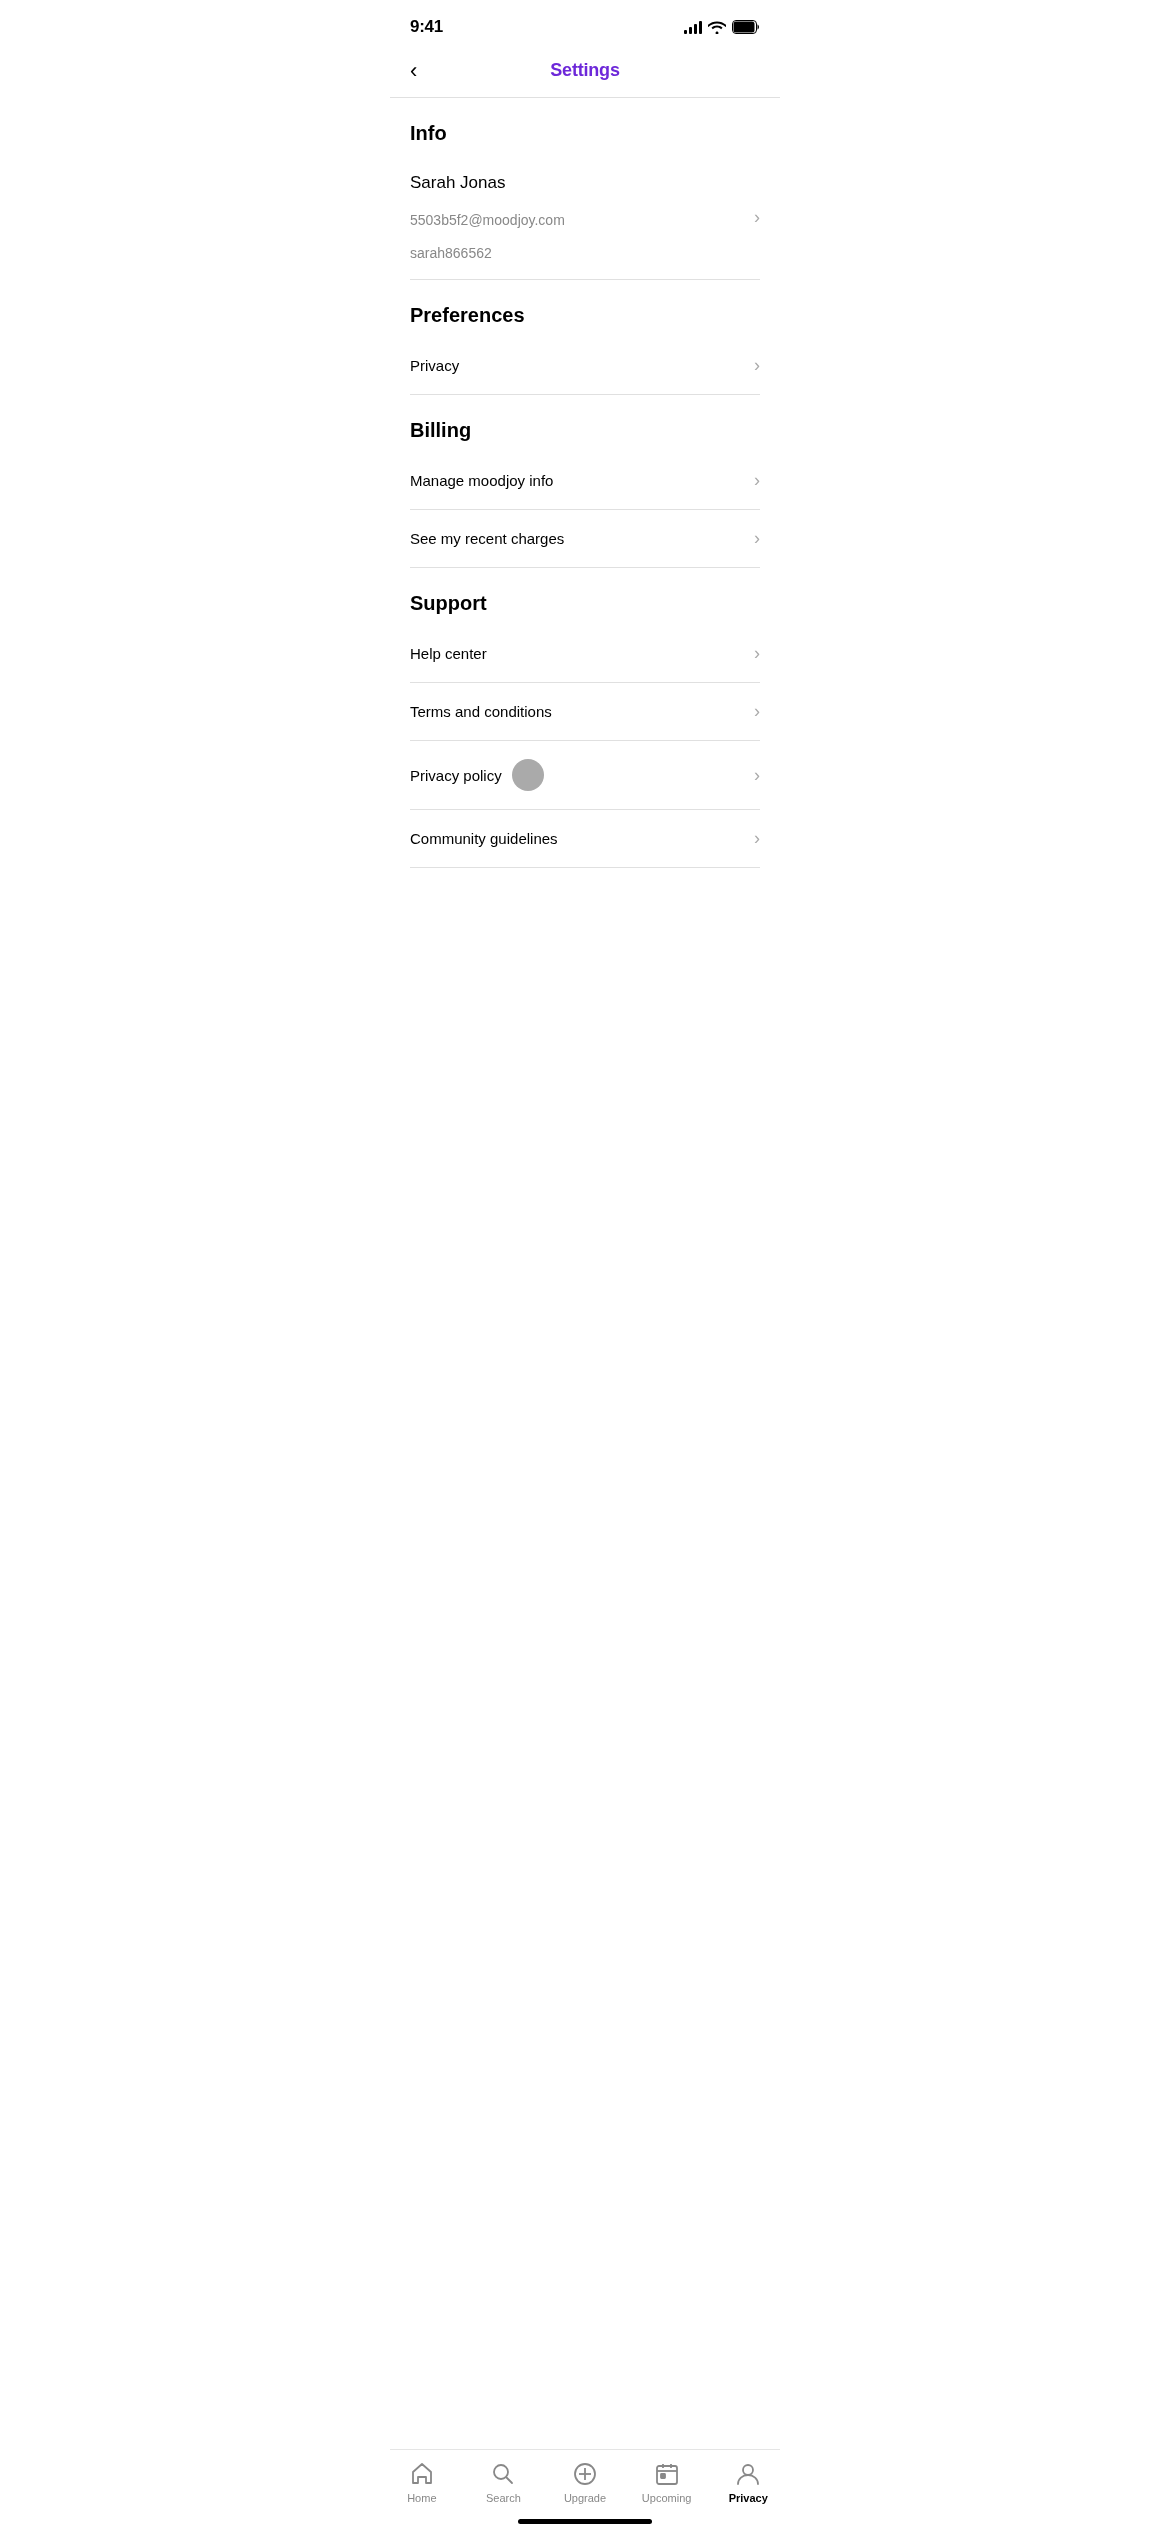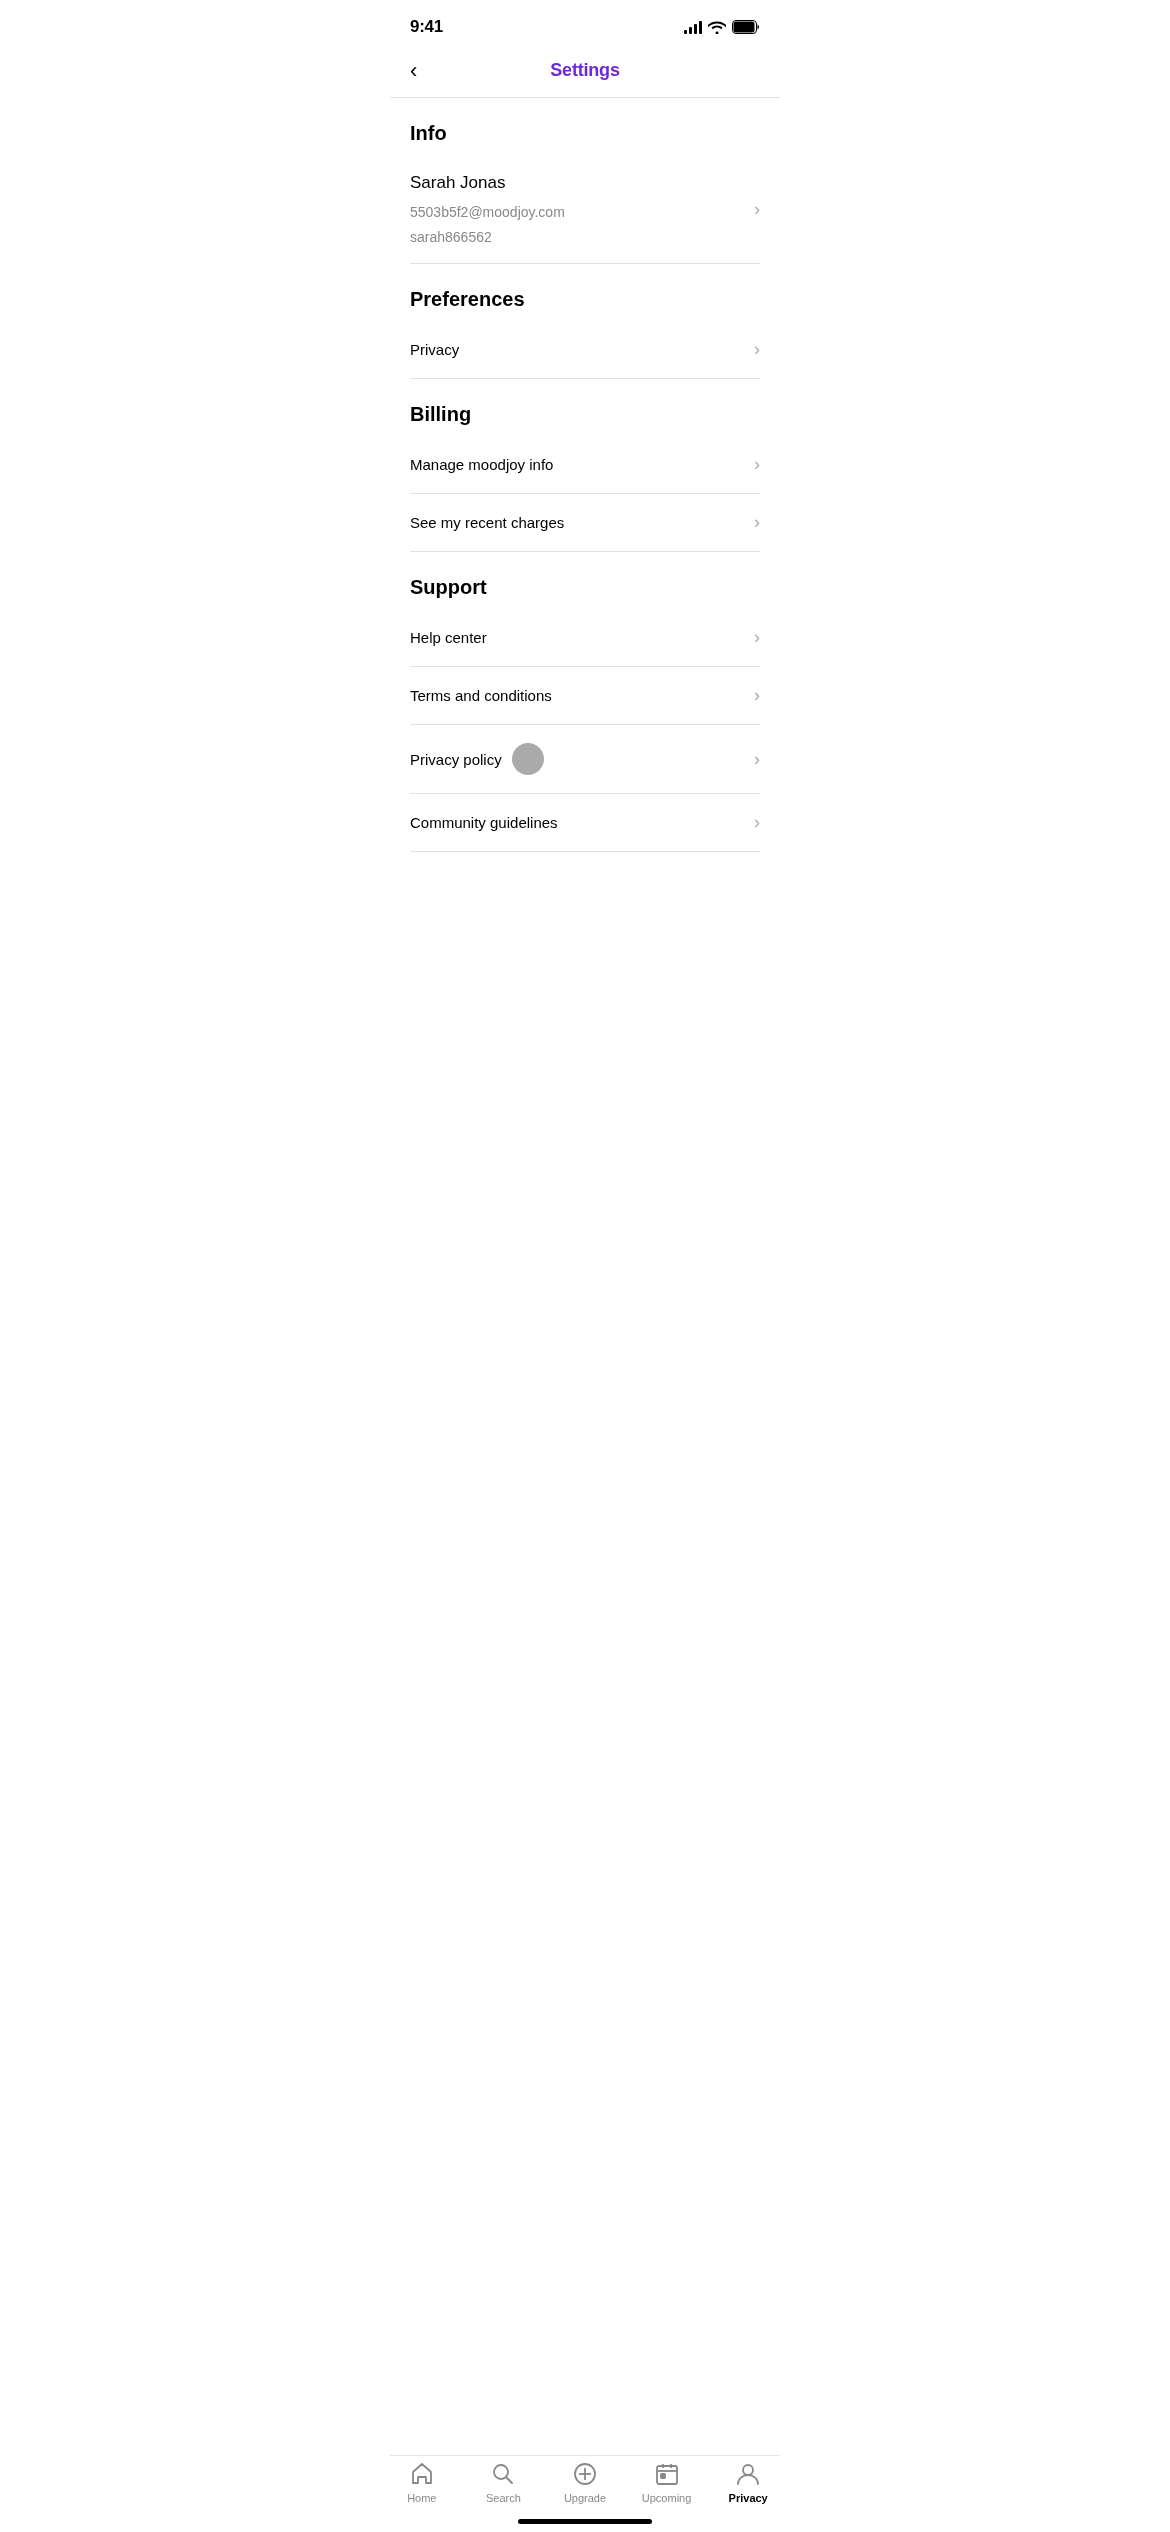--- a/index.html
+++ b/index.html
@@ -103,21 +103,21 @@
       align-items: center;
       justify-content: space-between;
       padding: 18px 0;
       border-bottom: 1px solid #e0e0e0;
       cursor: pointer;
     }
 
     .menu-item-left {
       display: flex;
       flex-direction: column;
-      gap: 9px;
+      gap: 17px;
     }
 
     .menu-item-title {
       font-size: 15px;
       color: #000;
       font-weight: 400;
     }
 
     .menu-item-right {
       display: flex;
@@ -154,22 +154,22 @@
     .tab-bar {
       position: fixed;
       bottom: 0;
       left: 50%;
       transform: translateX(-50%);
       width: 390px;
       background: #fff;
       border-top: 1px solid #e5e5e5;
       display: flex;
       align-items: center;
-      justify-content: space-between;
-      padding: 4px 0 28px;
+      justify-content: flex-end;
+      padding: 10px 0 28px;
       gap: 18px;
     }
 
     .tab-item {
       display: flex;
       flex-direction: column;
       align-items: center;
       gap: 4px;
       cursor: pointer;
       flex: 1;

